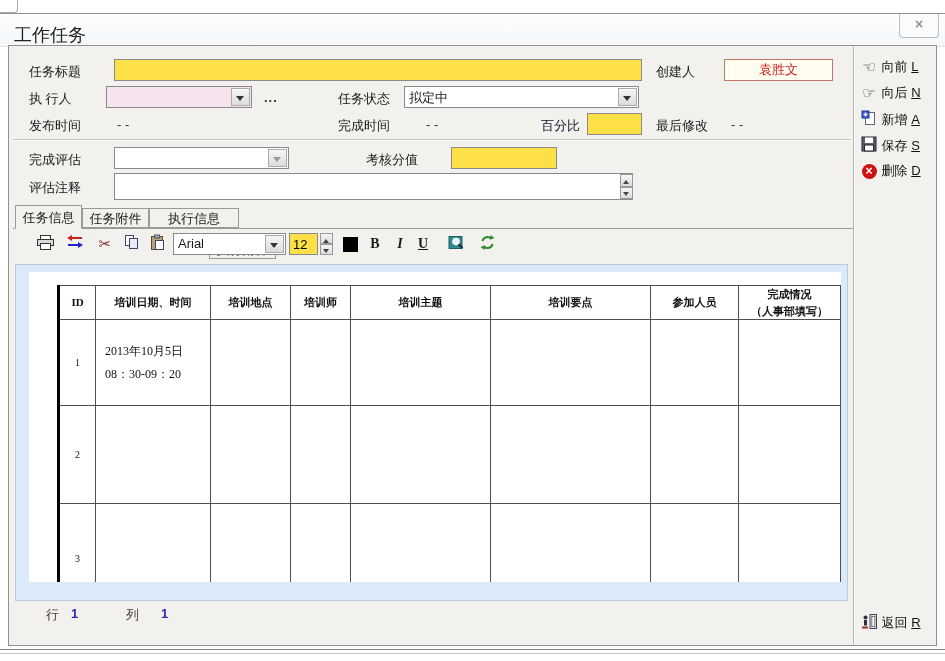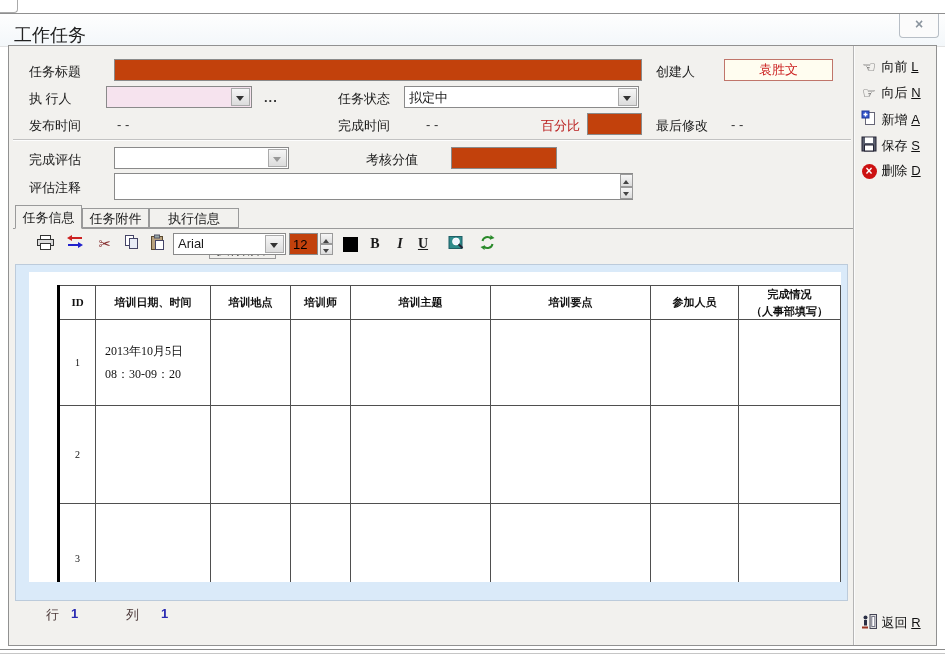--- a/index.html
+++ b/index.html
@@ -17,23 +17,23 @@
                border:1px solid #b7bec6; border-top:none; border-radius:0 0 4px 4px;
                color:#8a949e; font-size:14px; font-weight:bold; text-align:center; line-height:21px; cursor:default; }
   .client { position:absolute; left:8px; top:45px; width:927px; height:599px;
             background:#f2f1ee; border:1px solid #919191; }
   .bottom-edge { position:absolute; left:0; top:649px; width:945px; height:3px;
                  border-top:1px solid #8a8a8a; border-bottom:1px solid #c6c6c6; }
 
   
   .flabel { position:absolute; font-size:13px; color:#1a1a1a; white-space:nowrap; }
   .fvalue { position:absolute; font-size:13px; color:#333; white-space:nowrap; }
-  .tb-input { position:absolute; border:1px solid #8a8a8a; background:#c2410c; font-size:13px;
+  .tb-input { position:absolute; border:1px solid #8a8a8a; background:#fde047; font-size:13px;
               padding:0 3px; font-family:inherit; box-sizing:border-box; }
-  .blue-lbl { color:#b91c1c; }
+  .blue-lbl { color:#0f172a; }
   .creator-box { position:absolute; left:715px; top:13px; width:109px; height:22px; box-sizing:border-box;
                  background:#fffdf0; border:1px solid #c0756a; color:#cc2222; text-align:center;
                  line-height:20px; font-size:13px; }
   .combo { position:absolute; height:22px; box-sizing:border-box; border:1px solid #8a8a8a; background:#fff;padding-left:40px; }
   .combo .cb-text { position:absolute; left:4px; top:2px; right:20px; font-size:13px; overflow:hidden; white-space:nowrap; }
   .combo .cb-btn { position:absolute; right:1px; top:1px; bottom:1px; width:17px;
                    background:linear-gradient(#f6f6f6,#dcdcdc); border:1px solid #aaa; }
   .combo .cb-btn:after { content:""; position:absolute; left:4px; top:7px;
                    border:4px solid transparent; border-top:5px solid #333; }
   .combo.disabled .cb-btn:after { border-top-color:#999; }

